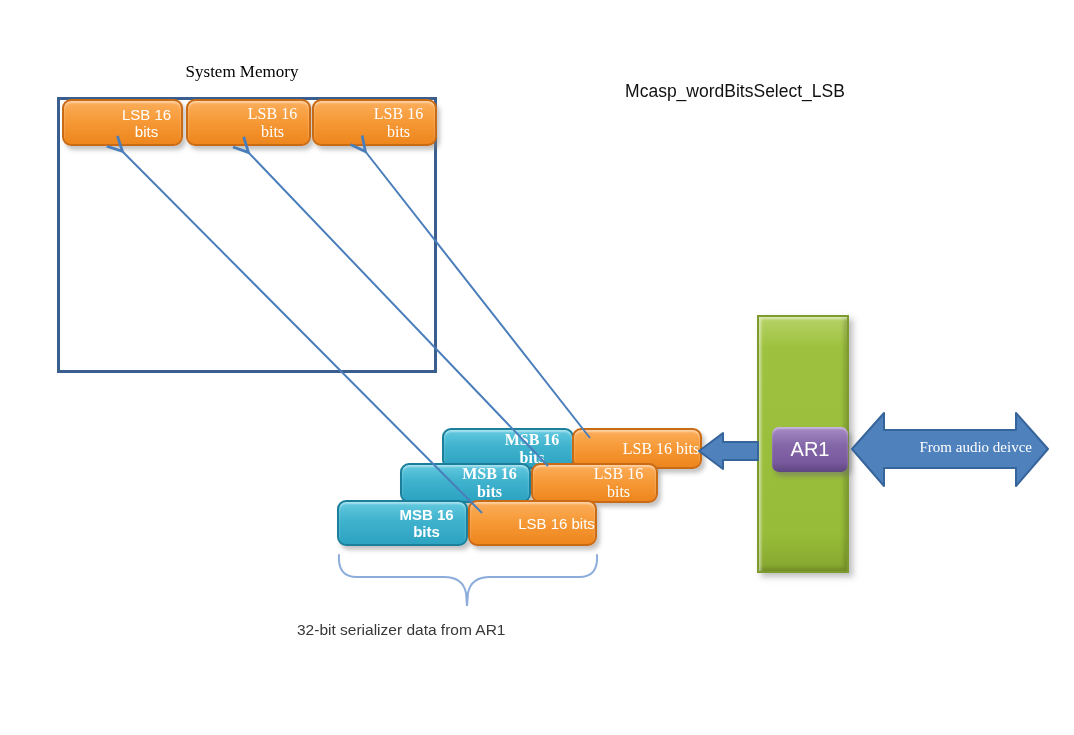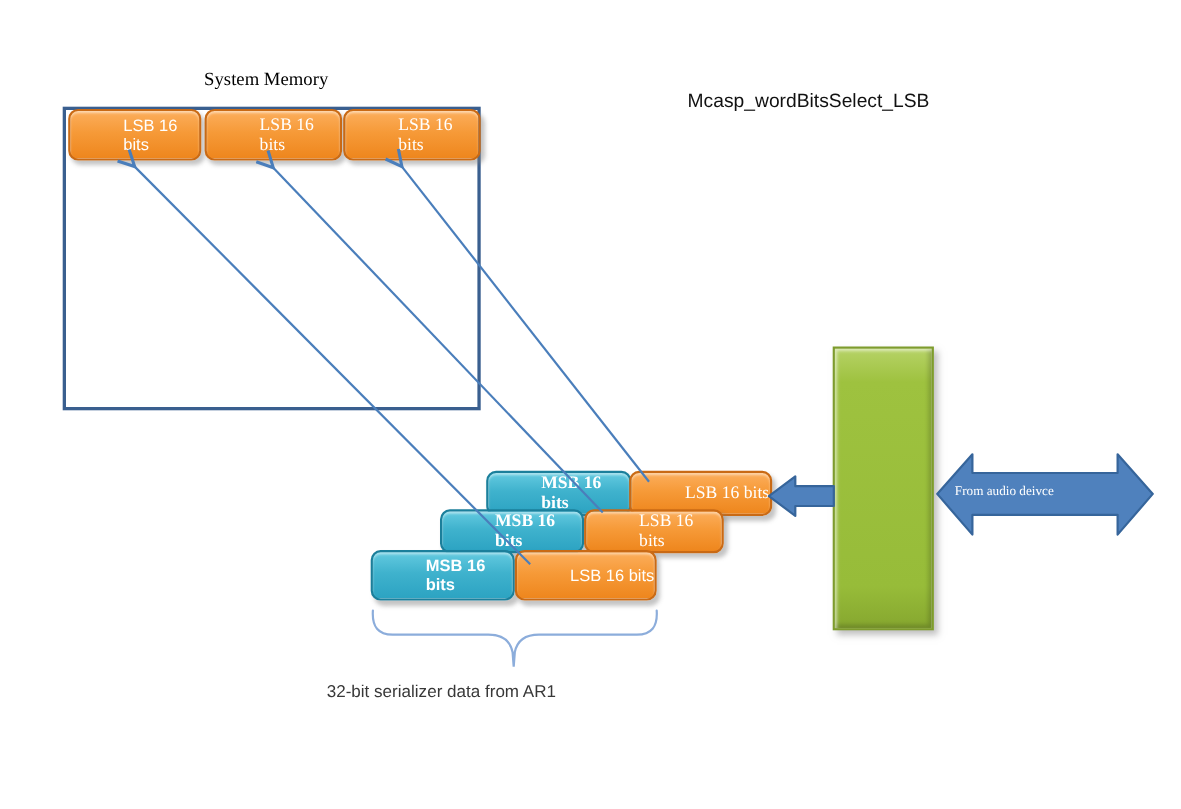--- a/index.html
+++ b/index.html
@@ -14,21 +14,21 @@
   .mem-title{left:162px;top:62px;width:160px;text-align:center;font-size:17px;color:#000;}
 
   .mem-box{
     position:absolute;left:57px;top:97px;width:380px;height:276px;
     border:3px solid #3A5F8F;box-sizing:border-box;background:#ffffff;z-index:1;
   }
 
   .block{
     position:absolute;box-sizing:border-box;border-radius:9px;
     display:flex;align-items:center;justify-content:center;
-    color:#ffffff;text-align:left;
+    color:#ffffff;text-align:center;
     box-shadow:inset 0 2px 2px rgba(255,255,255,.45), 3px 4px 4px rgba(125,125,125,.45);
     padding-left:48px;
   }
   .lsb{
     background:linear-gradient(180deg,#FCAE5C 0%,#F69A38 45%,#EE861D 100%);
     border:2px solid #C96A15;
   }
   .msb{
     background:linear-gradient(180deg,#63CAE0 0%,#3FB2CD 45%,#2CA3C2 100%);
     border:2px solid #1B7F9B;
@@ -60,21 +60,21 @@
   .ar1{
     position:absolute;left:772px;top:427px;width:76px;height:45px;box-sizing:border-box;
     border-radius:7px;z-index:7;
     background:linear-gradient(180deg,#A78BC6 0%,#8467A8 40%,#79599E 78%,#5D4680 100%);
     display:flex;align-items:center;justify-content:center;color:#fff;font-size:20px;
     box-shadow:inset 0 2px 2px rgba(255,255,255,.4), 3px 4px 5px rgba(110,110,110,.55);
   }
 
   .overlay{position:absolute;left:0;top:0;z-index:20;pointer-events:none;}
 
-  .audio-label{left:868px;top:439px;width:164px;text-align:left;font-size:12px;color:#fff;}
+  .audio-label{left:868px;top:439px;width:164px;text-align:right;font-size:15px;color:#fff;}
   .brace-label{left:297px;top:621px;width:322px;font-size:15.5px;color:#383838;}
 </style>
 </head>
 <body>
 
 <div class="canvas">
 
   <div class="label mem-title serif">System Memory</div>
   <div class="label title-main">Mcasp_wordBitsSelect_LSB</div>
 
@@ -84,20 +84,21 @@
   <div class="block lsb fs-serif mem-b3">LSB 16 bits</div>
 
   <div class="block msb fs-serif r1-msb">MSB 16 bits</div>
   <div class="block lsb fs-serif r1-lsb">LSB 16 bits</div>
   <div class="block msb fs-serif r2-msb">MSB 16 bits</div>
   <div class="block lsb fs-serif r2-lsb">LSB 16 bits</div>
   <div class="block msb fs-sans r3-msb">MSB 16 bits</div>
   <div class="block lsb fs-sans r3-lsb">LSB 16 bits</div>
 
   <div class="serializer-bar"></div>
+  <div class="ar1">AR1</div>
 
   <svg class="overlay" width="1074" height="735" viewBox="0 0 1074 735">
     <defs>
       <marker id="vhead" markerWidth="10" markerHeight="10" refX="1.5" refY="4.5" orient="auto" markerUnits="strokeWidth">
         <path d="M8.5,0.8 L1.2,4.5 L8.5,8.2" fill="none" stroke="#4A7EBB" stroke-width="1.4"></path>
       </marker>
     </defs>
 
     <line x1="482" y1="513" x2="122" y2="151" stroke="#4A7EBB" stroke-width="2" marker-end="url(#vhead)"></line>
     <line x1="548" y1="466" x2="248" y2="152" stroke="#4A7EBB" stroke-width="2" marker-end="url(#vhead)"></line>

